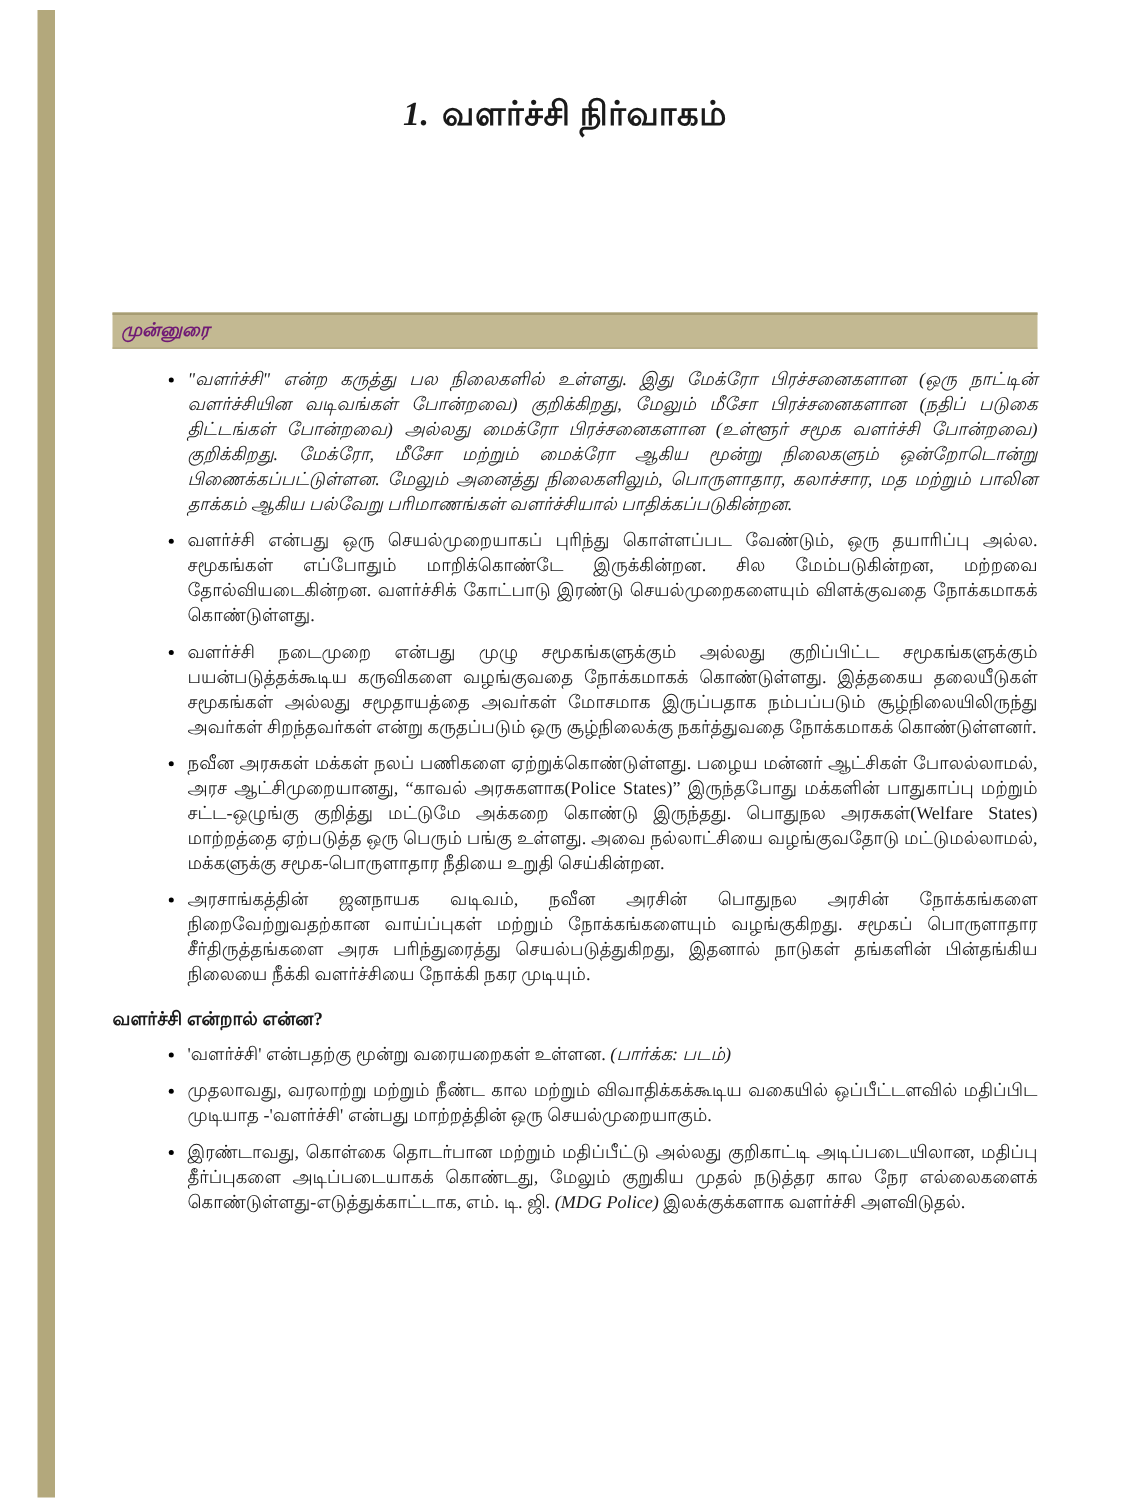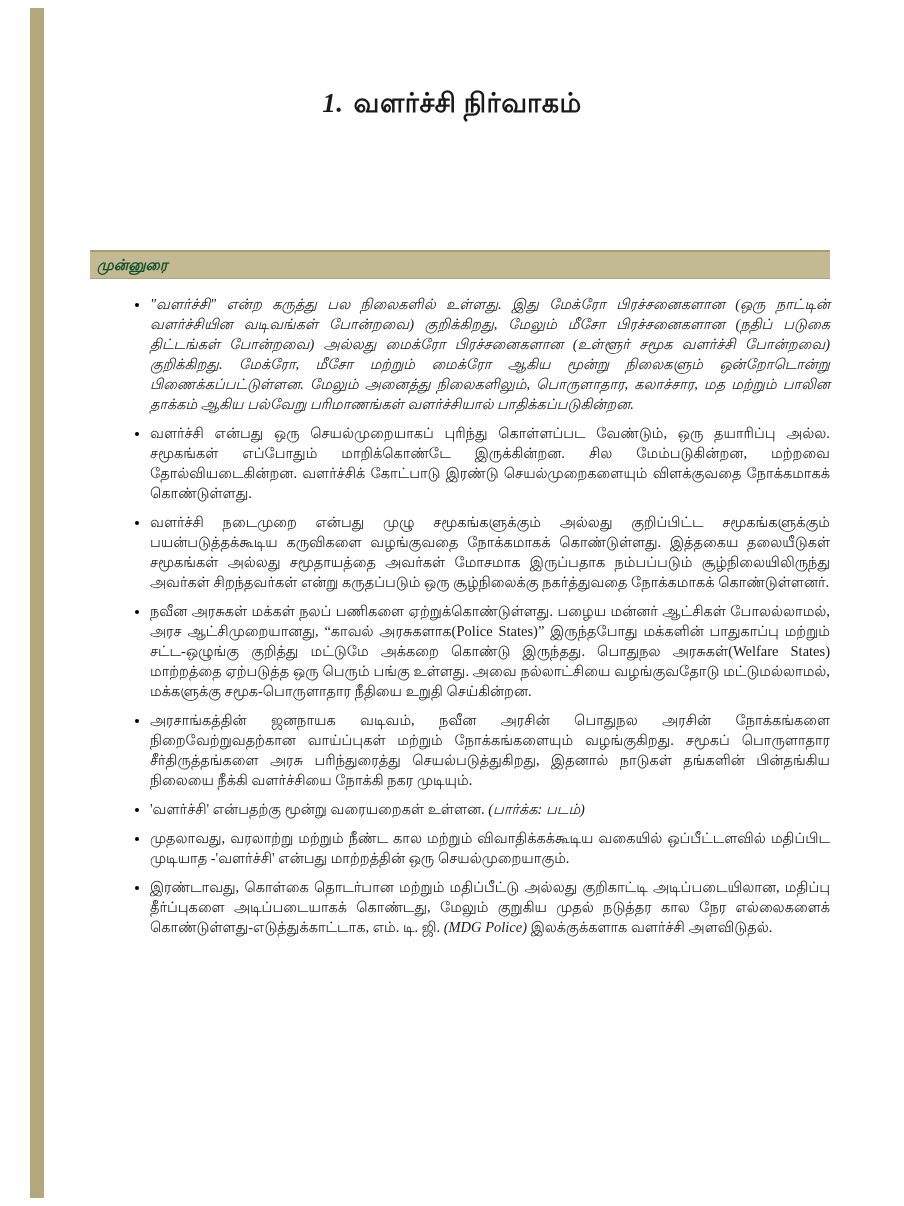--- a/index.html
+++ b/index.html
@@ -4,29 +4,29 @@
 <style>
   html,body{margin:0;padding:0;}
   body{
     width:904px;height:1206px;position:relative;background:#ffffff;overflow:hidden;
     font-family:"Liberation Serif","DejaVu Serif",serif;color:#1a1a1a;
   }
   .edge-stripe{
     position:absolute;left:30px;top:8px;width:14px;height:1190px;background:#b3a87c;
   }
   .doc-title{
-    position:absolute;top:88px;left:0;width:100%;text-align:center;
+    position:absolute;top:76px;left:0;width:100%;text-align:center;
     font-size:27px;font-weight:bold;letter-spacing:0.5px;
   }
   .doc-title .num{font-style:italic;margin-right:10px;}
   .section-bar{
     position:absolute;left:90px;top:250px;width:733px;height:26px;
     background:#c3b992;border-top:2px solid #a79d74;border-bottom:1px solid #b0a67d;
     line-height:26px;padding-left:7px;
-    font-size:15px;font-weight:bold;font-style:italic;color:#14532d;
+    font-size:15px;font-weight:bold;font-style:italic;color:#701a75;
   }
   .content{
     position:absolute;left:90px;top:294px;width:740px;
     font-size:14.5px;line-height:20px;text-align:justify;
   }
   ul.blist{margin:0;padding:0 0 0 60px;list-style:disc outside;}
   ul.blist li{margin:0 0 9px 0;padding-left:0;}
   ul.blist li::marker{font-size:0.9em;color:#000;}
   li.i{font-style:italic;}
   .seg-b{font-weight:normal;}
@@ -50,19 +50,20 @@
 
 <div class="content">
   <ul class="blist" id="intro-list">
       <li class="i"><span>"வளர்ச்சி" என்ற கருத்து பல நிலைகளில் உள்ளது. இது மேக்ரோ பிரச்சனைகளான (ஒரு நாட்டின் வளர்ச்சியின வடிவங்கள் போன்றவை) குறிக்கிறது, மேலும் மீசோ பிரச்சனைகளான (நதிப் படுகை திட்டங்கள் போன்றவை) அல்லது மைக்ரோ பிரச்சனைகளான (உள்ளூர் சமூக வளர்ச்சி போன்றவை) குறிக்கிறது. மேக்ரோ, மீசோ மற்றும் மைக்ரோ ஆகிய மூன்று நிலைகளும் ஒன்றோடொன்று பிணைக்கப்பட்டுள்ளன. மேலும் அனைத்து நிலைகளிலும், பொருளாதார, கலாச்சார, மத மற்றும் பாலின தாக்கம் ஆகிய பல்வேறு பரிமாணங்கள் வளர்ச்சியால் பாதிக்கப்படுகின்றன.</span></li>
       <li><span>வளர்ச்சி என்பது ஒரு செயல்முறையாகப் புரிந்து கொள்ளப்பட வேண்டும், ஒரு தயாரிப்பு அல்ல. சமூகங்கள் எப்போதும் மாறிக்கொண்டே இருக்கின்றன. சில மேம்படுகின்றன, மற்றவை தோல்வியடைகின்றன. வளர்ச்சிக் கோட்பாடு இரண்டு செயல்முறைகளையும் விளக்குவதை நோக்கமாகக் கொண்டுள்ளது.</span></li>
       <li><span>வளர்ச்சி நடைமுறை என்பது முழு சமூகங்களுக்கும் அல்லது குறிப்பிட்ட சமூகங்களுக்கும் பயன்படுத்தக்கூடிய கருவிகளை வழங்குவதை நோக்கமாகக் கொண்டுள்ளது. இத்தகைய தலையீடுகள் சமூகங்கள் அல்லது சமூதாயத்தை அவர்கள் மோசமாக இருப்பதாக நம்பப்படும் சூழ்நிலையிலிருந்து அவர்கள் சிறந்தவர்கள் என்று கருதப்படும் ஒரு சூழ்நிலைக்கு நகர்த்துவதை நோக்கமாகக் கொண்டுள்ளனர்.</span></li>
       <li><span>நவீன அரசுகள் மக்கள் நலப் பணிகளை ஏற்றுக்கொண்டுள்ளது. பழைய மன்னர் ஆட்சிகள் போலல்லாமல், அரச ஆட்சிமுறையானது, </span><span class="seg-b">“காவல் அரசுகளாக(Police States)”</span><span> இருந்தபோது மக்களின் பாதுகாப்பு மற்றும் சட்ட-ஒழுங்கு குறித்து மட்டுமே அக்கறை கொண்டு இருந்தது. </span><span class="seg-b">பொதுநல அரசுகள்(Welfare States)</span><span> மாற்றத்தை ஏற்படுத்த ஒரு பெரும் பங்கு உள்ளது. அவை நல்லாட்சியை வழங்குவதோடு மட்டுமல்லாமல், மக்களுக்கு சமூக-பொருளாதார நீதியை உறுதி செய்கின்றன.</span></li>
       <li><span>அரசாங்கத்தின் ஜனநாயக வடிவம், நவீன அரசின் பொதுநல அரசின் நோக்கங்களை நிறைவேற்றுவதற்கான வாய்ப்புகள் மற்றும் நோக்கங்களையும்  வழங்குகிறது. சமூகப் பொருளாதார சீர்திருத்தங்களை அரசு பரிந்துரைத்து செயல்படுத்துகிறது, இதனால் நாடுகள் தங்களின் பின்தங்கிய நிலையை நீக்கி வளர்ச்சியை நோக்கி நகர முடியும்.</span></li>
     </ul>
 
+  <div class="sub-heading">வளர்ச்சி என்றால் என்ன?</div>
 
   <ul class="blist" id="definition-list">
       <li><span class="seg-b">'வளர்ச்சி'</span><span> என்பதற்கு மூன்று வரையறைகள் உள்ளன. </span><span class="seg-i">(பார்க்க: படம்)</span></li>
       <li><span>முதலாவது, </span><span class="seg-b">வரலாற்று மற்றும் நீண்ட கால</span><span> மற்றும் விவாதிக்கக்கூடிய வகையில் ஒப்பீட்டளவில் மதிப்பிட முடியாத -'வளர்ச்சி' என்பது </span><span class="seg-b">மாற்றத்தின் ஒரு செயல்முறையாகும்</span><span>.</span></li>
       <li><span>இரண்டாவது, கொள்கை தொடர்பான மற்றும் மதிப்பீட்டு அல்லது குறிகாட்டி அடிப்படையிலான, மதிப்பு தீர்ப்புகளை அடிப்படையாகக் கொண்டது, மேலும் குறுகிய முதல் நடுத்தர கால நேர எல்லைகளைக் கொண்டுள்ளது-எடுத்துக்காட்டாக, எம். டி. ஜி. </span><span class="seg-i">(MDG Police)</span><span> இலக்குக்களாக வளர்ச்சி அளவிடுதல்.</span></li>
     </ul>
 </div>
 
 </body></html>

